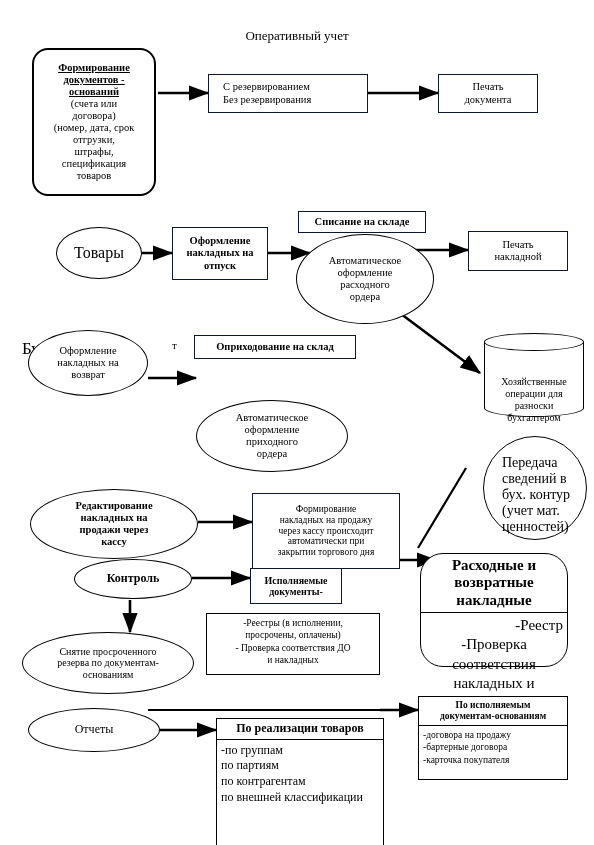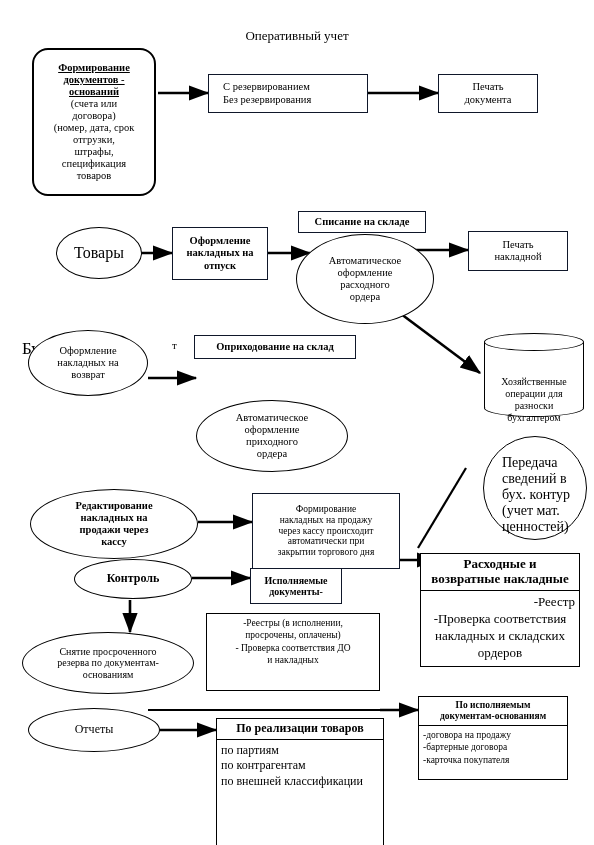--- a/index.html
+++ b/index.html
@@ -175,30 +175,30 @@
     <span>через кассу происходит</span>
     <span>автоматически при</span>
     <span>закрытии торгового дня</span>
   </div>
 
   <div class="node rect lbl bold" style="left:250px;top:568px;width:92px;height:36px;font-size:10px;">
     <span>Исполняемые</span>
     <span>документы-</span>
   </div>
 
-  <div class="tbl" style="left:206px;top:613px;width:174px;height:78px;font-size:9.5px;">
+  <div class="tbl" style="left:206px;top:613px;width:174px;height:62px;font-size:9.5px;">
     <div class="bd" style="text-align:center;">
       <div>-Реестры (в исполнении,</div>
       <div>просрочены, оплачены)</div>
       <div>- Проверка соответствия ДО</div>
       <div>и накладных</div>
     </div>
   </div>
 
-  <div class="tbl" style="left:420px;top:553px;width:160px;height:114px;font-size:13px;">
+  <div class="tbl" style="left:420px;top:553px;width:148px;height:114px;font-size:15px;border-radius:23px;">
     <div class="hd">
       <div>Расходные и</div>
       <div>возвратные накладные</div>
     </div>
     <div class="bd" style="text-align:center;">
       <div style="text-align:right;">-Реестр</div>
       <div> -Проверка соответствия</div>
       <div>накладных и складских</div>
       <div>ордеров</div>
     </div>
@@ -212,20 +212,21 @@
 
   <div class="node ell lbl" style="left:28px;top:708px;width:132px;height:44px;font-size:12px;">
     <span>Отчеты</span>
   </div>
 
   <div class="tbl" style="left:216px;top:718px;width:168px;height:128px;font-size:12px;">
     <div class="hd">
       <div>По реализации товаров</div>
     </div>
     <div class="bd">
+      <div>-по группам</div>
       <div>по партиям</div>
       <div>по контрагентам</div>
       <div>по внешней классификации</div>
     </div>
   </div>
 
   <div class="tbl" style="left:418px;top:696px;width:150px;height:84px;font-size:9.5px;">
     <div class="hd">
       <div>По исполняемым</div>
       <div>документам-основаниям</div>

